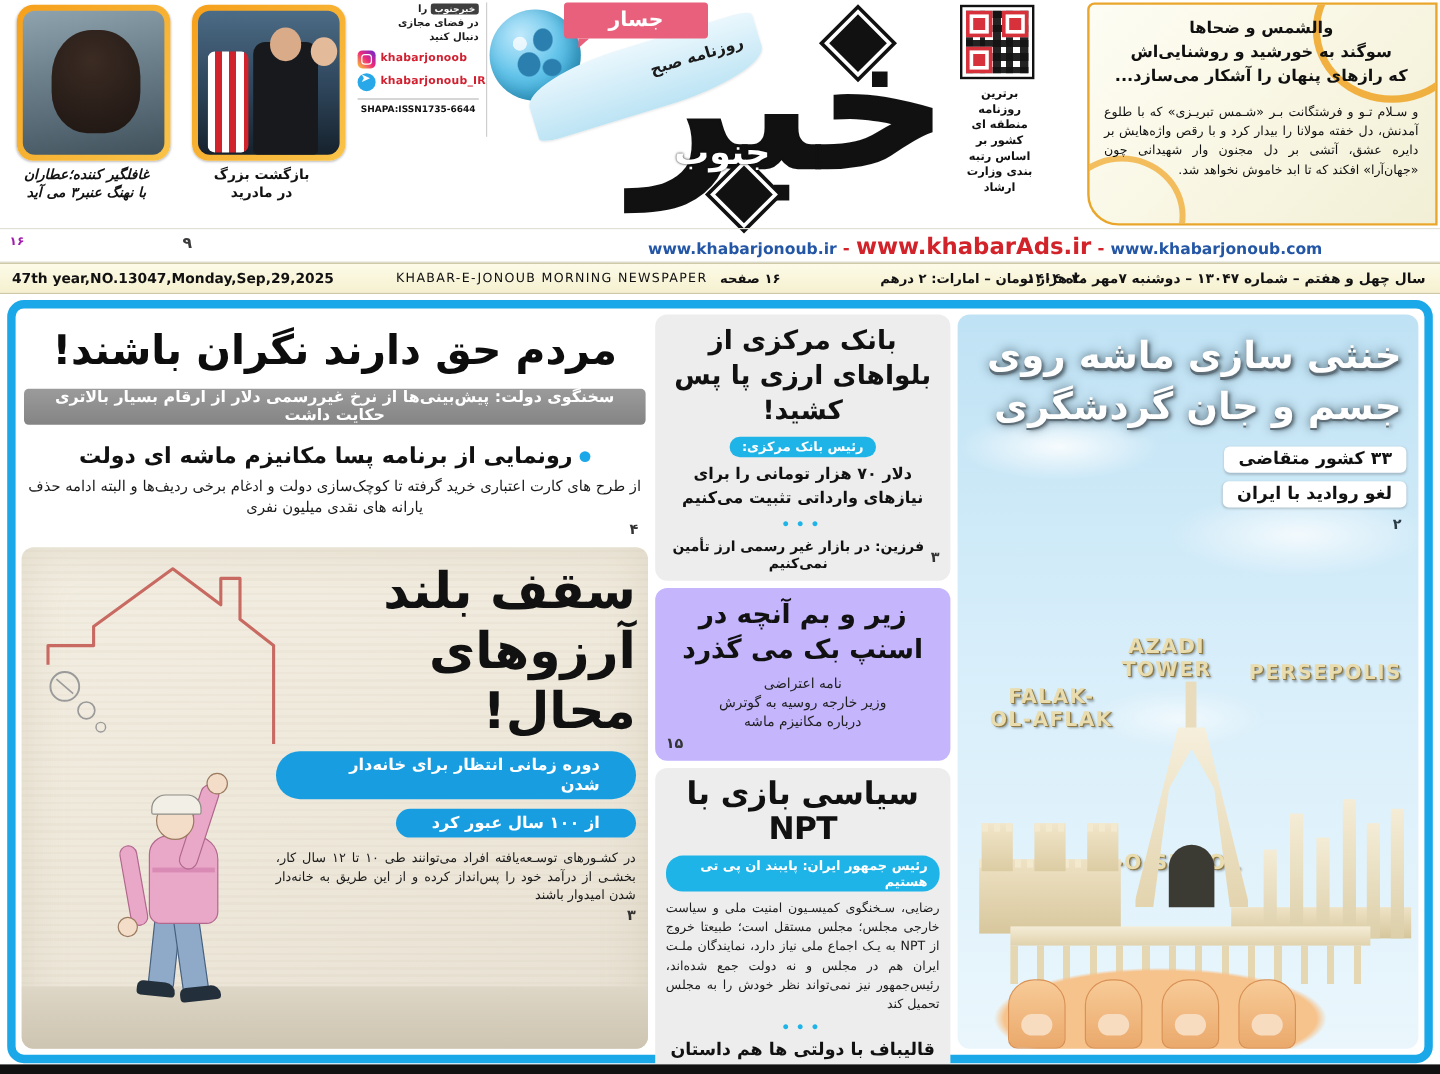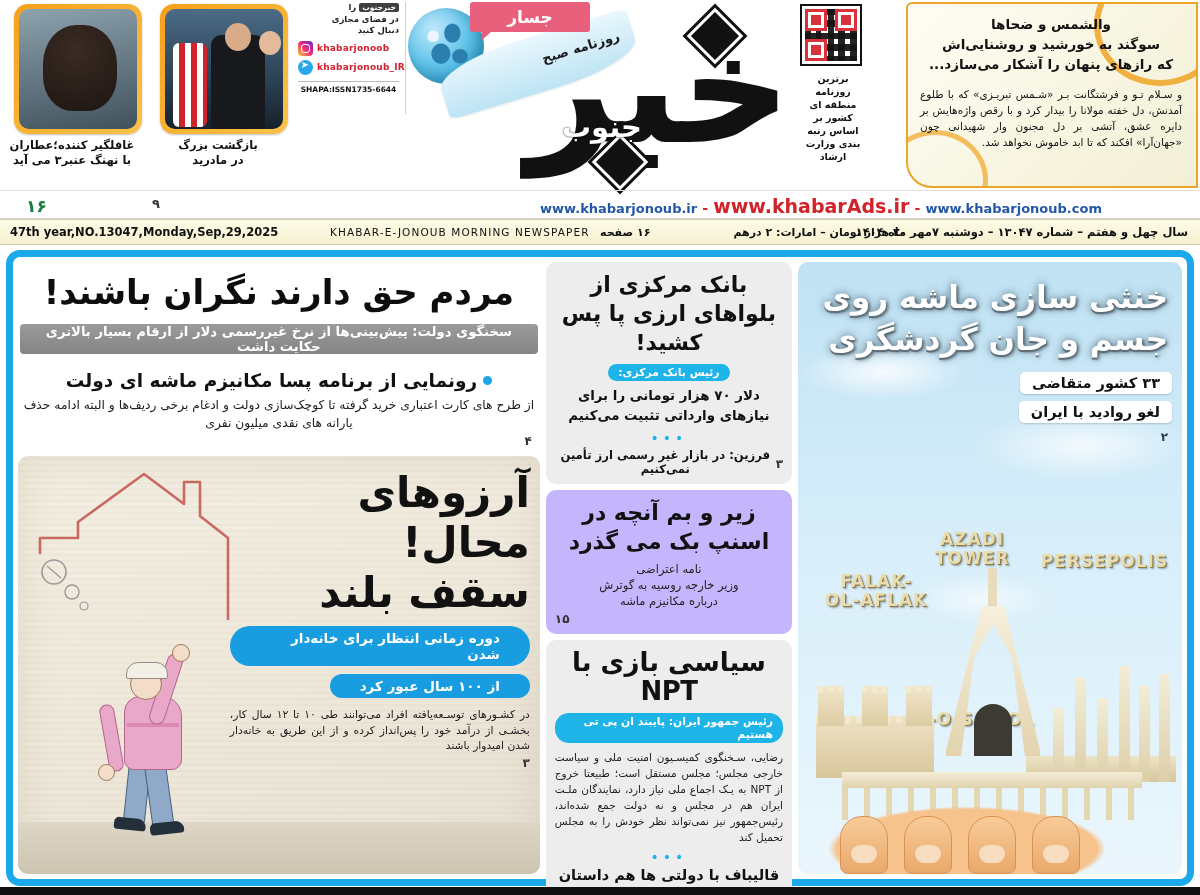--- a/index.html
+++ b/index.html
@@ -113,21 +113,21 @@
     position:relative;z-index:2;}
   .poem .p2{font-size:10.5px;line-height:16px;color:#111;text-align:justify;margin-top:12px;
     position:relative;z-index:2;}
 
   
   .urls{position:absolute;left:0;right:0;top:190px;height:26px;border-top:1px solid #e0e0d4;}
   .urls .u{position:absolute;left:540px;top:4px;direction:ltr;white-space:nowrap;}
   .u .small{font-size:13px;color:#2456a6;font-weight:bold;}
   .u .big{font-size:19px;color:#d2232a;font-weight:bold;}
   .u .dash{font-size:14px;color:#d2232a;font-weight:bold;}
-  .pn16{position:absolute;left:26px;top:196px;font-size:17px;font-weight:bold;color:#15803d;}
+  .pn16{position:absolute;left:8px;top:196px;font-size:10px;font-weight:bold;color:#a21caf;}
   .pn9{position:absolute;left:152px;top:196px;font-size:13px;font-weight:bold;color:#3a3a3a;}
 
   
   .infobar{position:relative;width:1200px;height:24px;
     background:linear-gradient(180deg,#fdfbe8,#f5f0cf);
     border-top:1px solid #cfc9a8;border-bottom:1px solid #cfc9a8;
     display:flex;align-items:center;}
   .infobar .en{position:absolute;left:10px;font-size:11.5px;color:#111;font-weight:600;direction:ltr;}
   .infobar .enmid{position:absolute;left:330px;font-size:10.5px;color:#111;letter-spacing:1.1px;direction:ltr;}
   .infobar .pages{position:absolute;left:600px;font-size:11px;color:#111;font-weight:bold;direction:rtl;}
@@ -262,21 +262,21 @@
 <div class="page">
 
   <div class="masthead">
 
     <div class="thumb-wrap" style="left:8px;">
       <div class="thumb-frame">
         <div class="thumb-inner ph-singer">
           <div class="glass"></div>
         </div>
       </div>
-      <div class="cap" style="margin-left:-6px;">
+      <div class="cap" style="margin-left:-6px;font-style:italic;">
         <div>غافلگیر کننده؛عطاران</div>
         <div>با نهنگ عنبر۳ می آید</div>
       </div>
     </div>
 
     <div class="thumb-wrap" style="left:154px;">
       <div class="thumb-frame">
         <div class="thumb-inner ph-coach">
           <div class="stripe"></div>
           <div class="suit"></div>
@@ -401,22 +401,22 @@
             <div class="m-body"></div>
             <div class="m-arm-dn"></div>
             <div class="m-hand2"></div>
             <div class="m-arm-up"></div>
             <div class="m-hand"></div>
             <div class="m-head"></div>
             <div class="m-cap"></div>
           </div>
 
           <div class="housetitle">
+            <div class="ht1">سقف بلند</div>
             <div class="ht1">آرزوهای محال!</div>
-            <div class="ht1">سقف بلند</div>
             <div class="hpill">دوره زمانی انتظار برای خانه‌دار شدن</div><br>
             <div class="hpill">از ۱۰۰ سال عبور کرد</div>
             <div class="hbody">در کشـورهای توسـعه‌یافته افراد می‌توانند طی ۱۰ تا ۱۲ سال کار، بخشـی از درآمد خود را پس‌انداز کرده و از این طریق به خانه‌دار شدن امیدوار باشند</div>
             <div class="hno">۳</div>
           </div>
         </div>
       </div>
 
       <div class="colmid">
 

